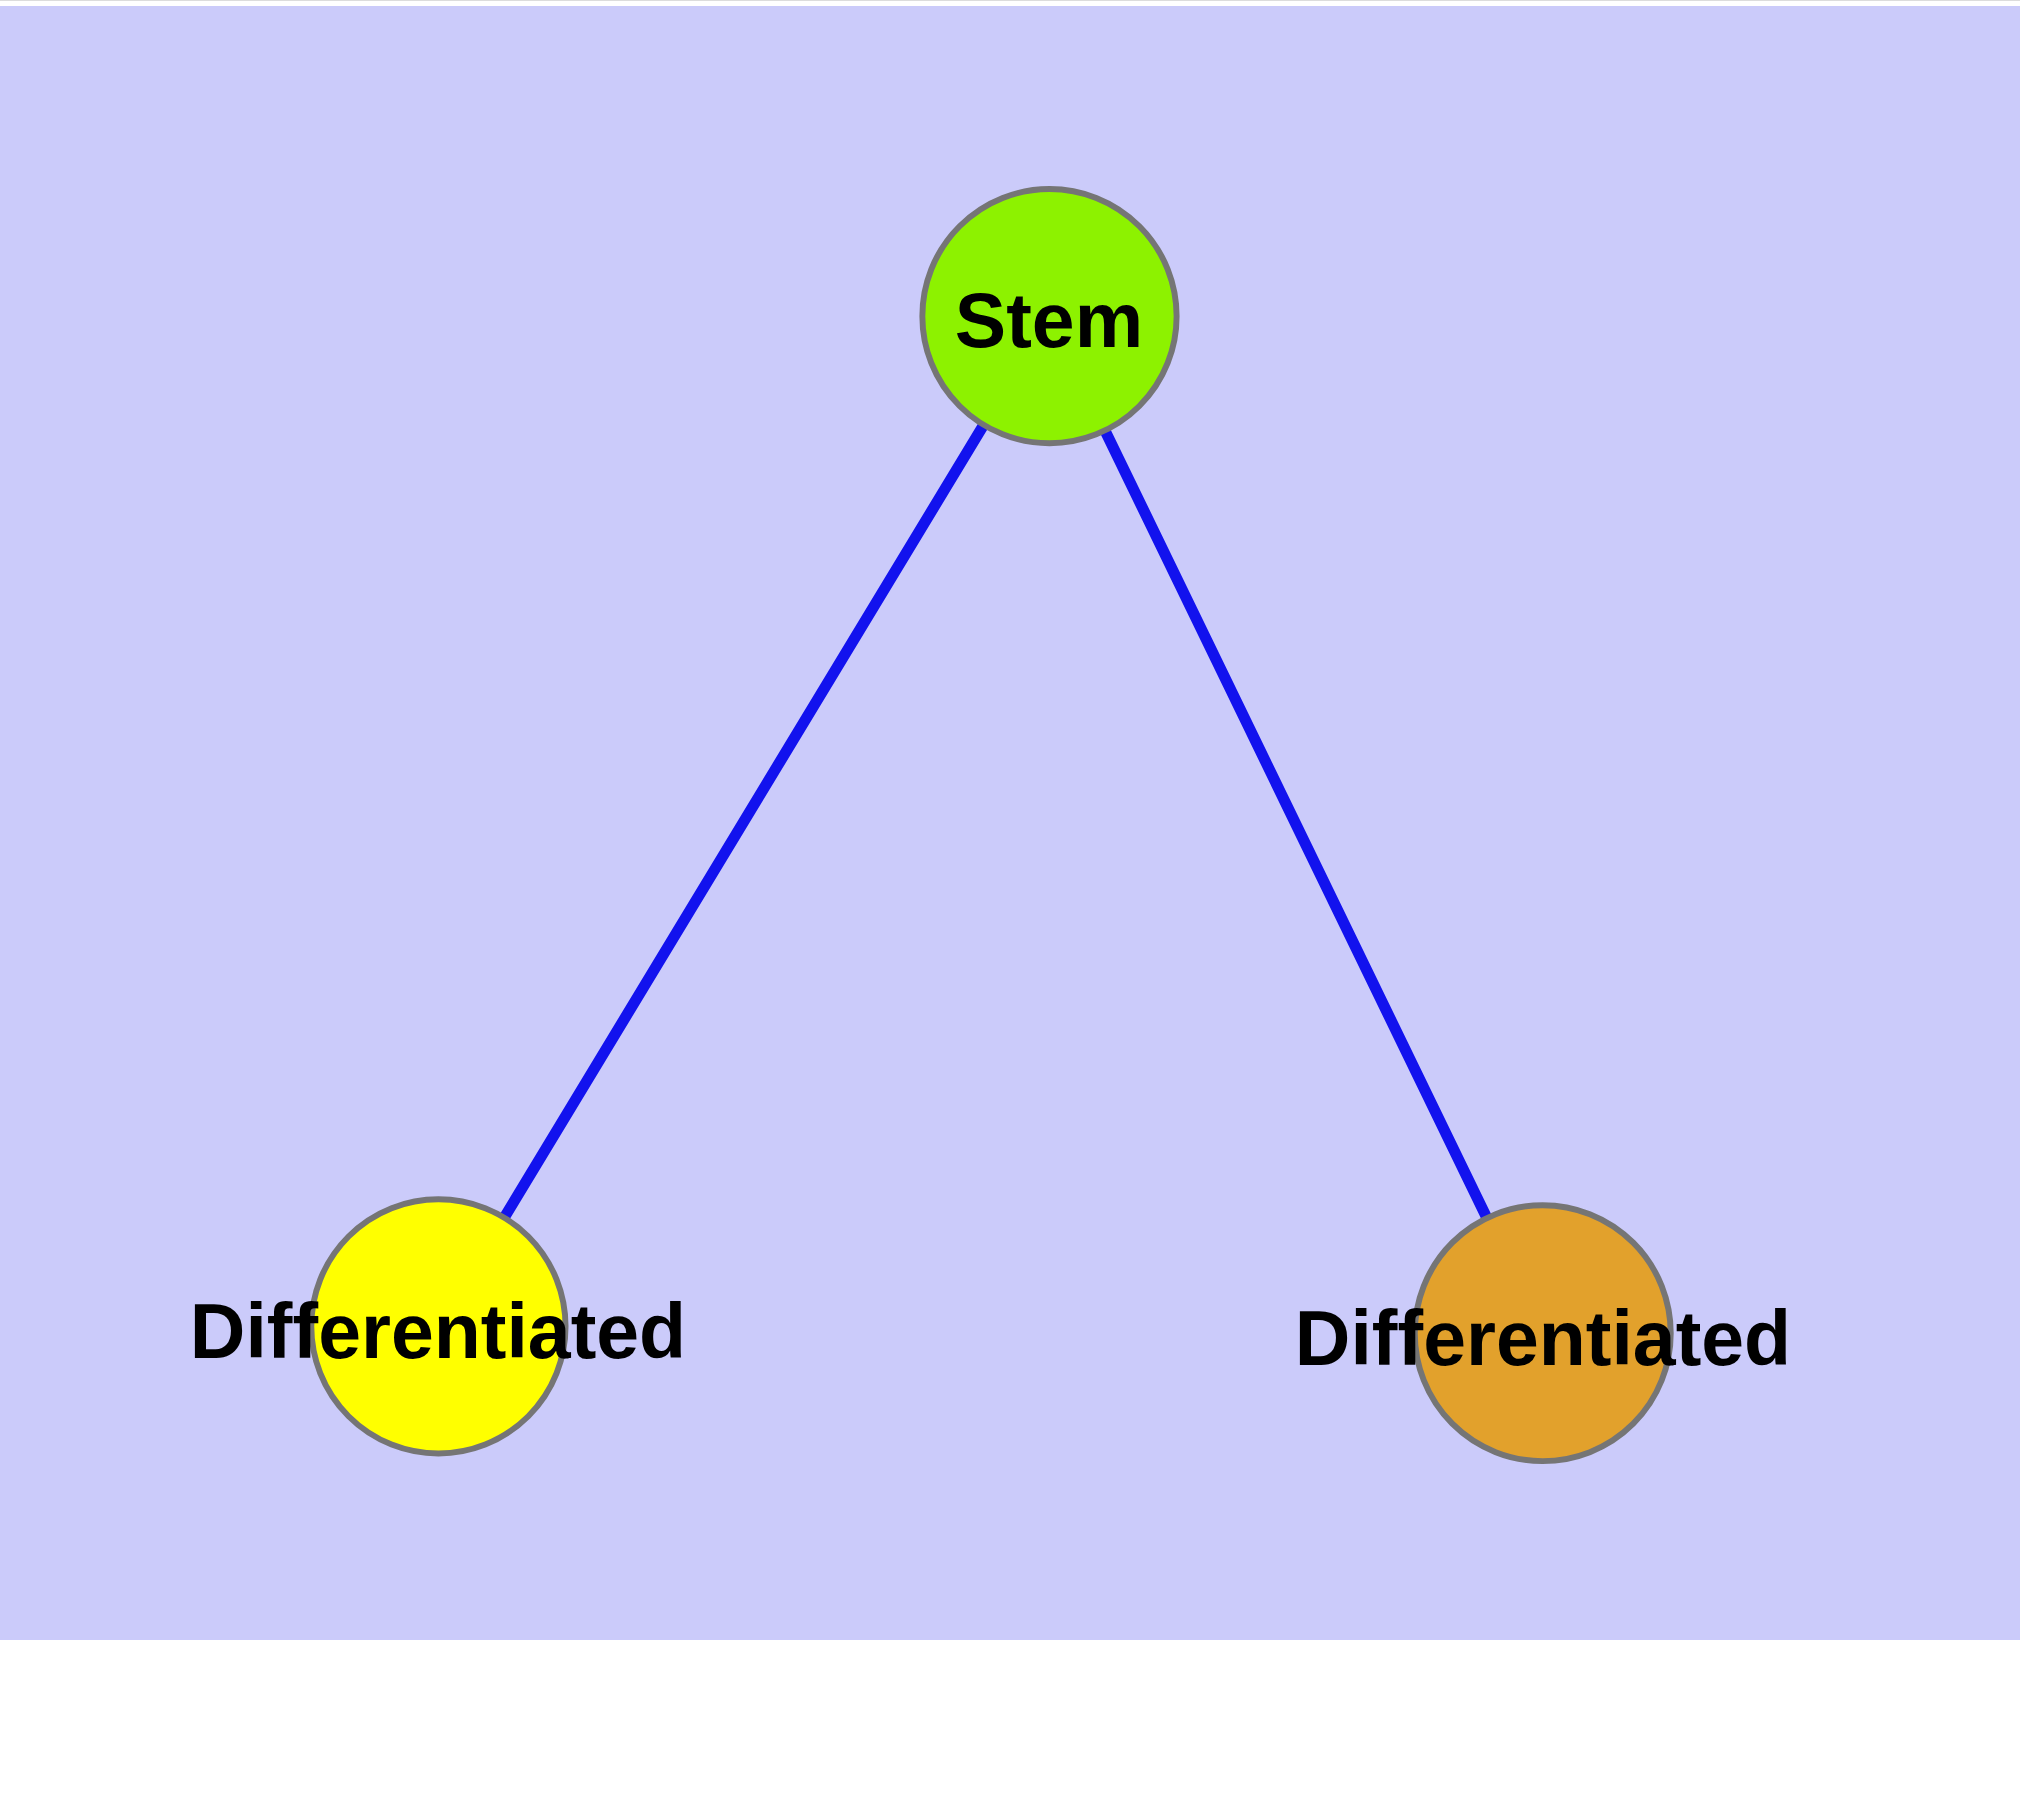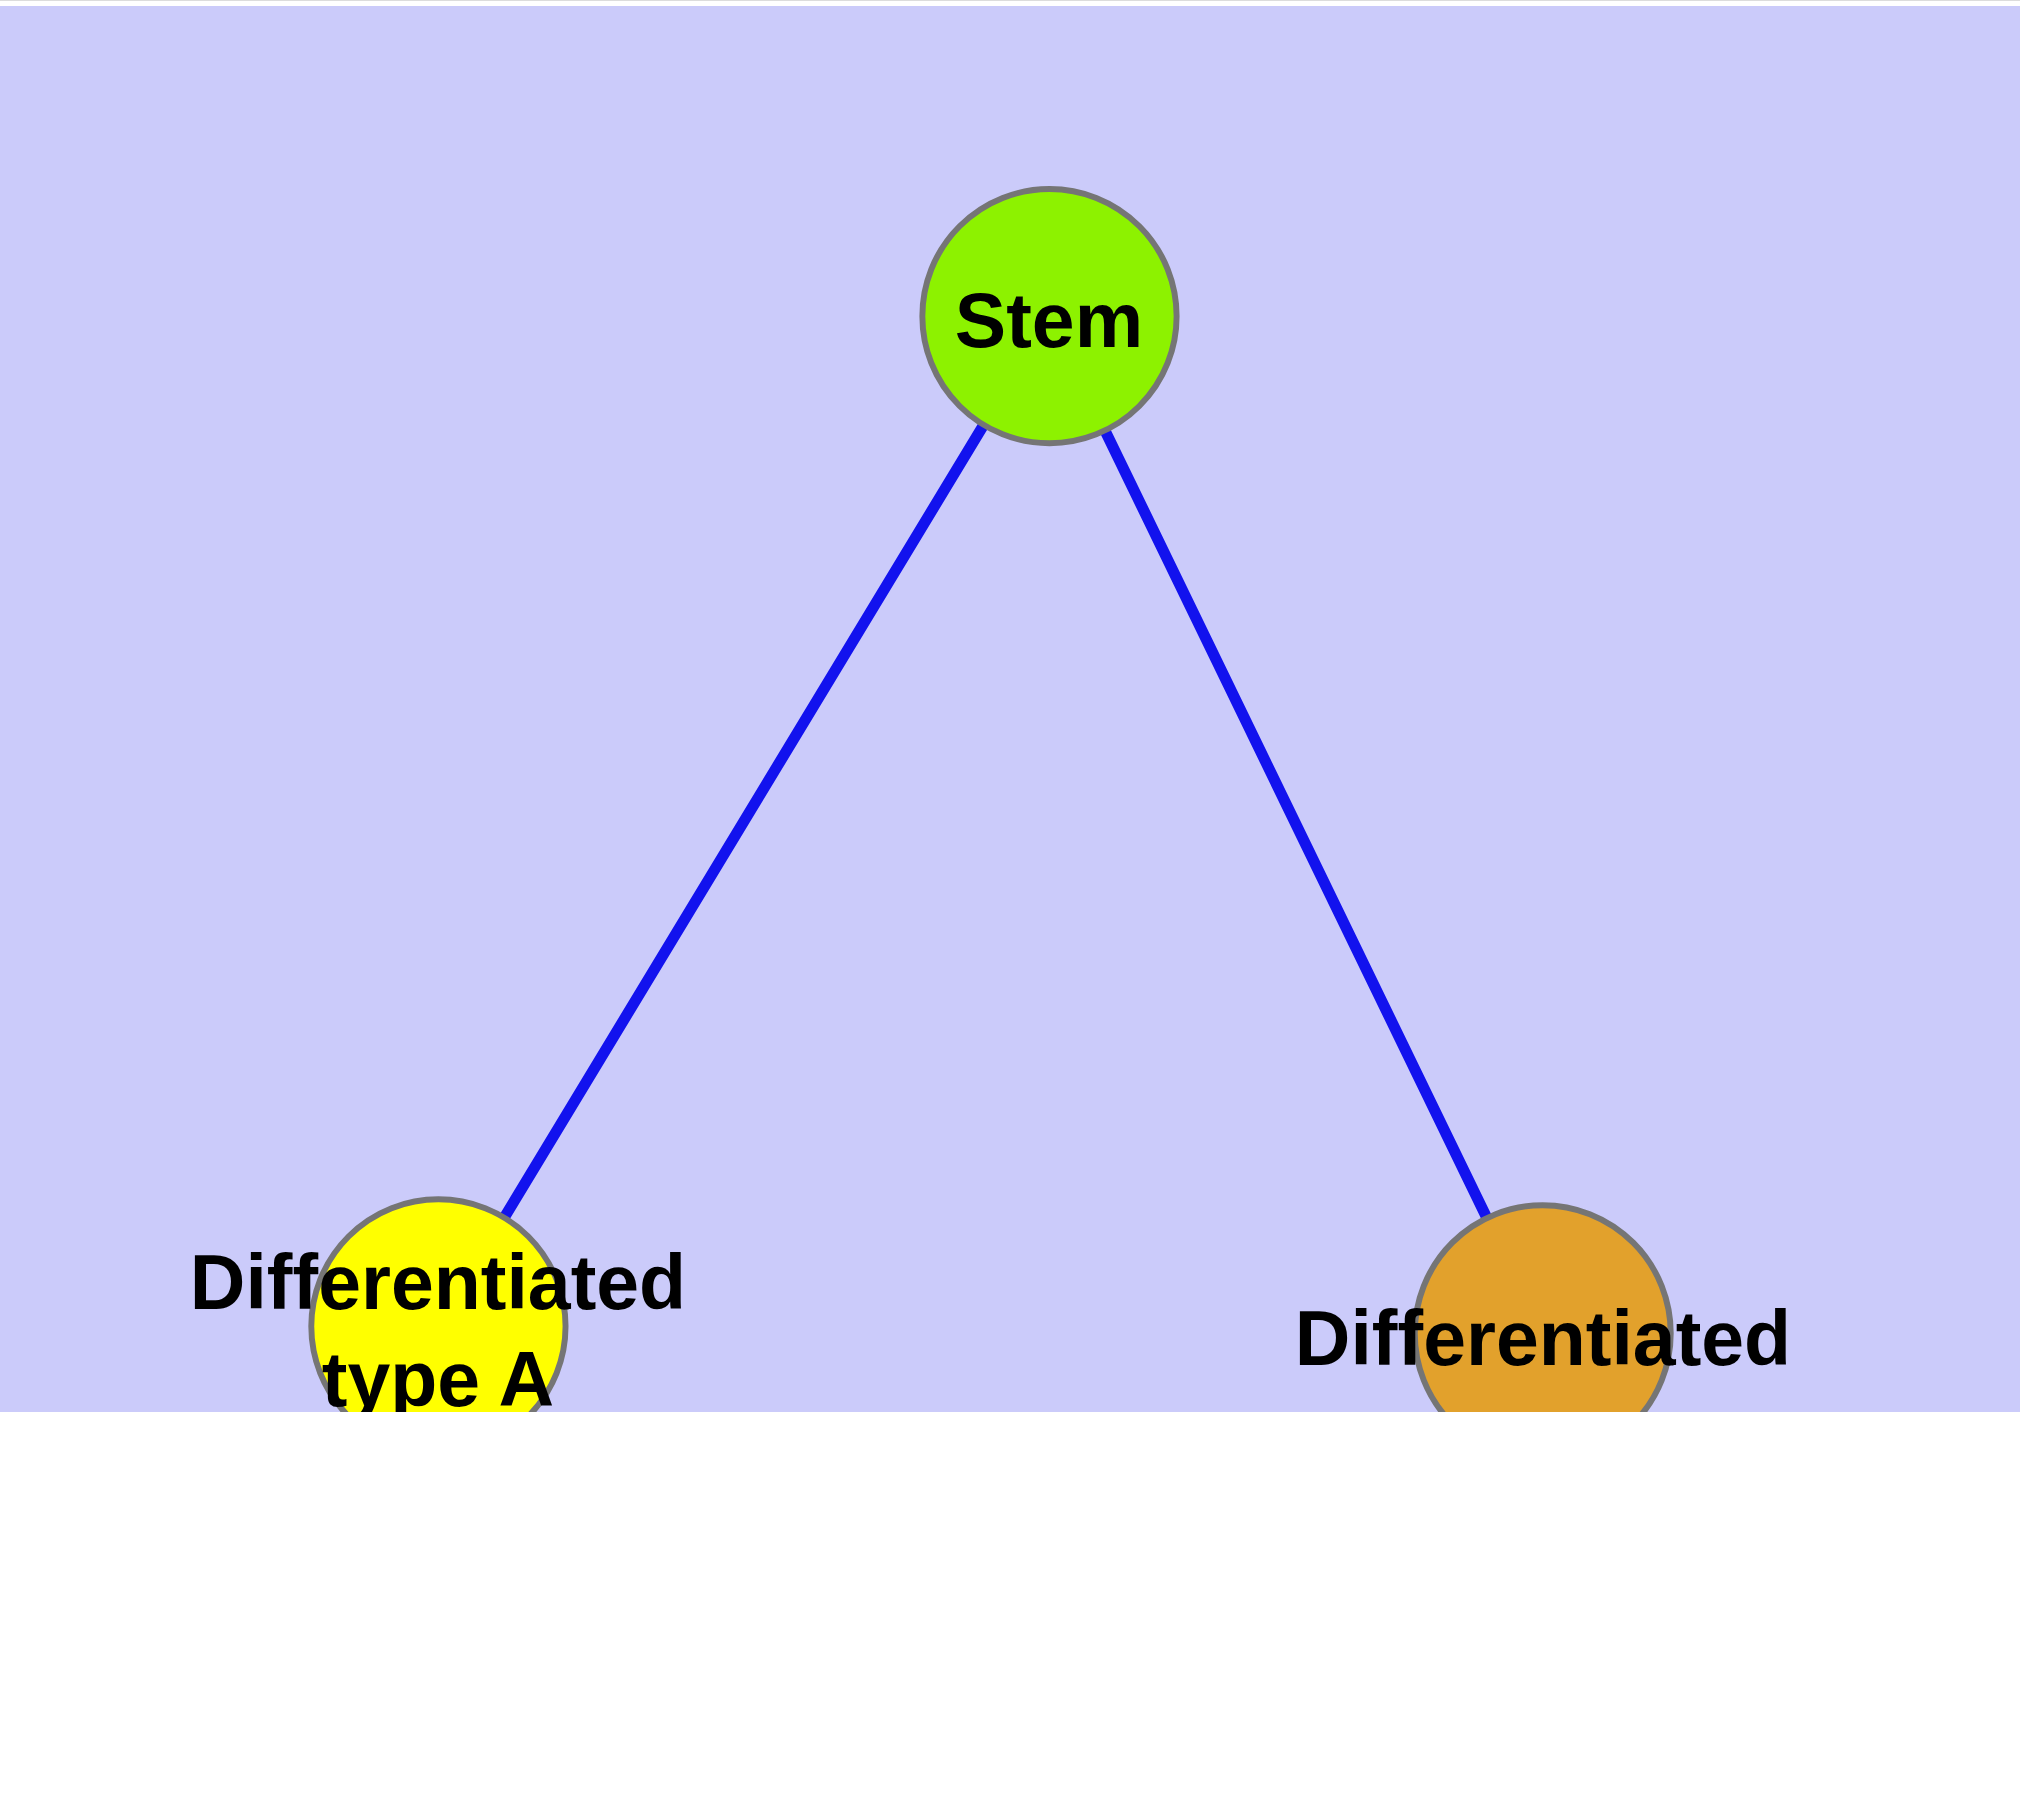--- a/index.html
+++ b/index.html
@@ -1,19 +1,19 @@
 <!DOCTYPE html>
 <html style="font-size:13.6px"><head>
 <meta charset="utf-8">
 <style>
   html, body { margin: 0; padding: 0; }
   .stage {
     position: relative;
     width: 2021px;
-    height: 1412px;
+    height: 1640px;
     background: #CBCBFA;
     overflow: hidden;
     font-family: "Liberation Sans", "DejaVu Sans", sans-serif;
   }
   .top-strip {
     position: absolute;
     left: 0; top: 0;
     width: 100%;
     height: 5.1px;
     background: #FFFFFF;
@@ -61,21 +61,20 @@
     <circle cx="517" cy="1565" r="150" fill="#FFFF00"></circle>
     <circle cx="1820" cy="1573" r="151" fill="#E2A12C"></circle>
   </svg>
 
   <div class="node-label label-stem">
     <div>Stem</div>
   </div>
 
   <div class="node-label label-type-a">
     <div>Differentiated</div>
-    <div>type A</div>
   </div>
 
   <div class="node-label label-type-b">
     <div>Differentiated</div>
   </div>
 
 </div>
 
 
 </body></html>

